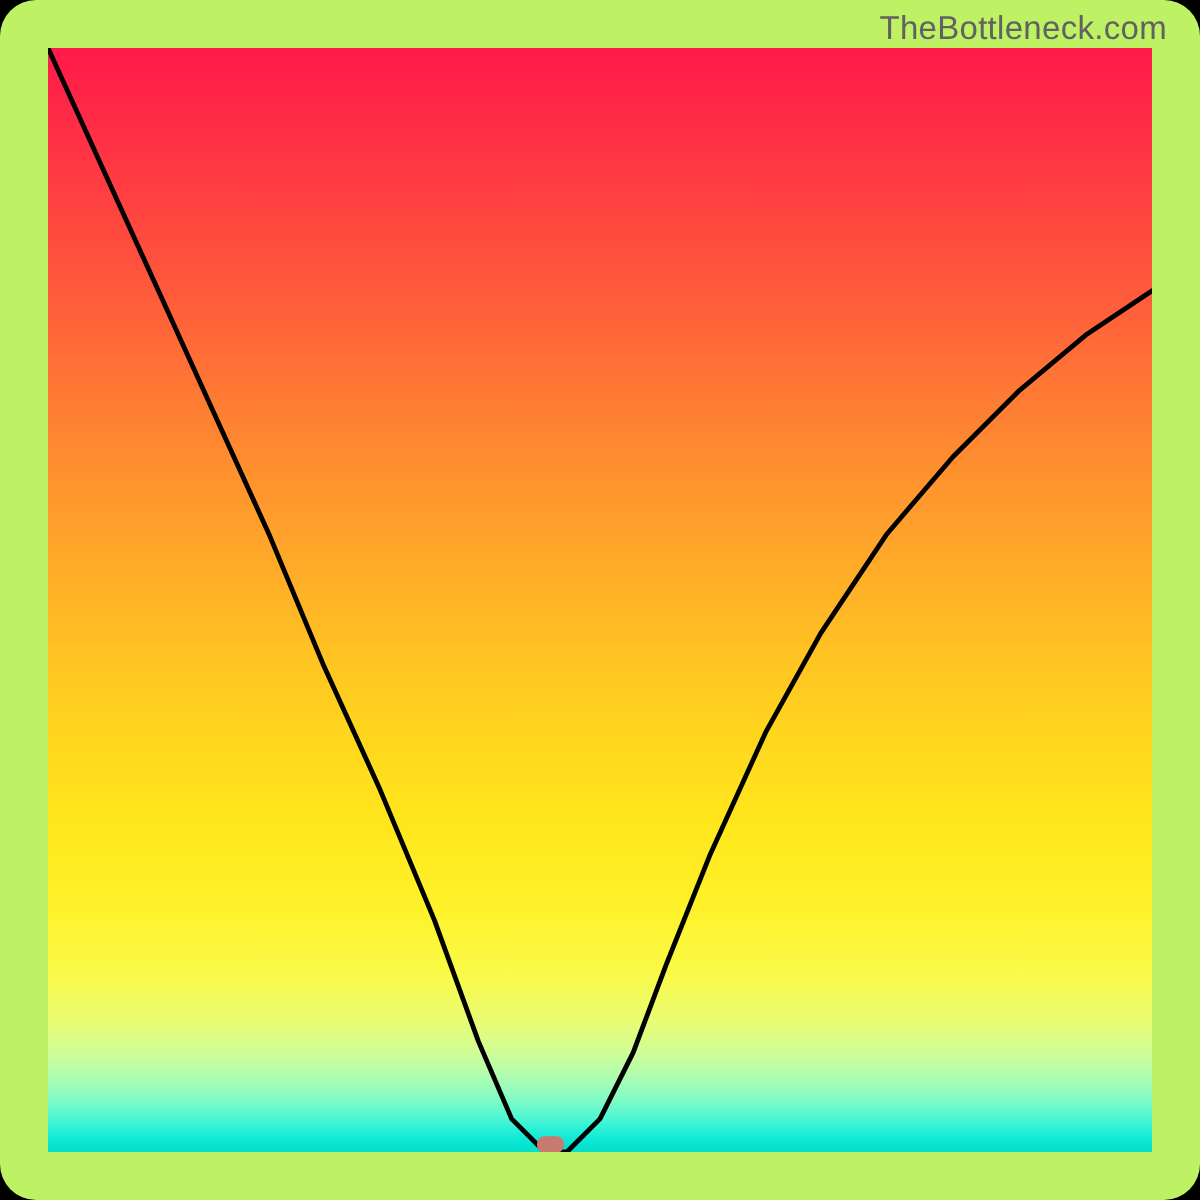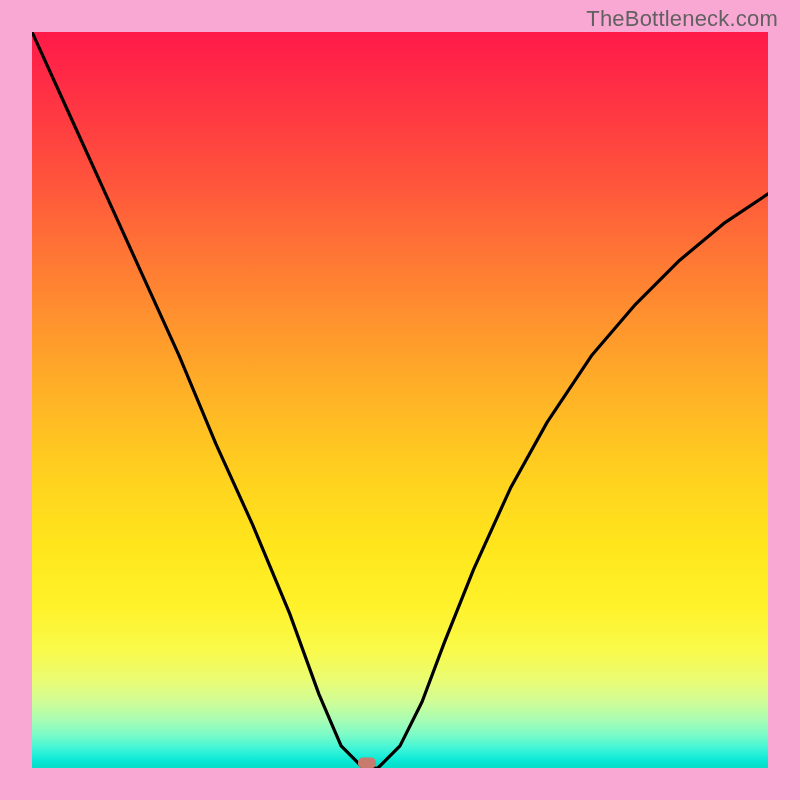--- a/index.html
+++ b/index.html
@@ -7,21 +7,22 @@
     width: 800px;
     height: 800px;
     background: #000;
     position: relative;
     overflow: hidden;
     font-family: Arial, Helvetica, sans-serif;
   }
   .frame {
     position: absolute;
     inset: 0;
-    background: #f9a8d4;
+    background: #bef264;
+    border-radius: 24px;
   }
   .plot-area {
     position: absolute;
     left: 32px;
     top: 32px;
     width: 736px;
     height: 736px;
     overflow: hidden;
   }
   .gradient {

